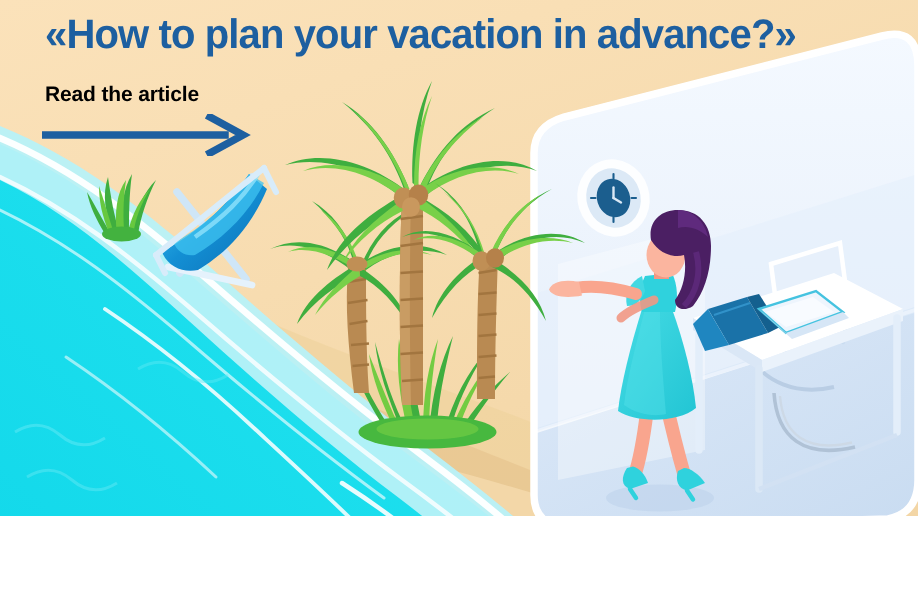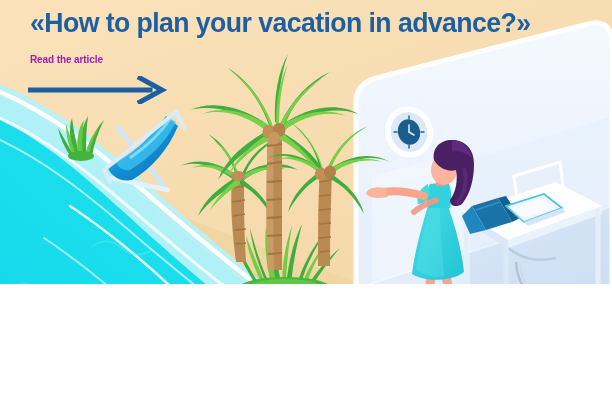--- a/index.html
+++ b/index.html
@@ -3,21 +3,21 @@
 <meta charset="utf-8">
 <style>
   html, body {
     margin: 0;
     padding: 0;
     background: #ffffff;
   }
   #scene {
     position: relative;
     width: 612px;
-    height: 284px;
+    height: 344px;
     overflow: hidden;
     font-family: "Liberation Sans", sans-serif;
     background: #fbe2ba;
   }
   #scene svg.layer {
     position: absolute;
     left: 0;
     top: 0;
     width: 612px;
     height: 408px;
@@ -35,23 +35,23 @@
     white-space: nowrap;
     transform: scaleX(0.97);
     transform-origin: left top;
     line-height: 1.1;
     z-index: 40;
   }
   .subhead {
     position: absolute;
     left: 30px;
     top: 54px;
-    font-size: 10px;
+    font-size: 14px;
     font-weight: bold;
-    color: #a21caf;
+    color: #000000;
     letter-spacing: -0.1px;
     z-index: 40;
   }
   .arrow-wrap {
     position: absolute;
     left: 28px;
     top: 76px;
     width: 140px;
     height: 28px;
     z-index: 40;

